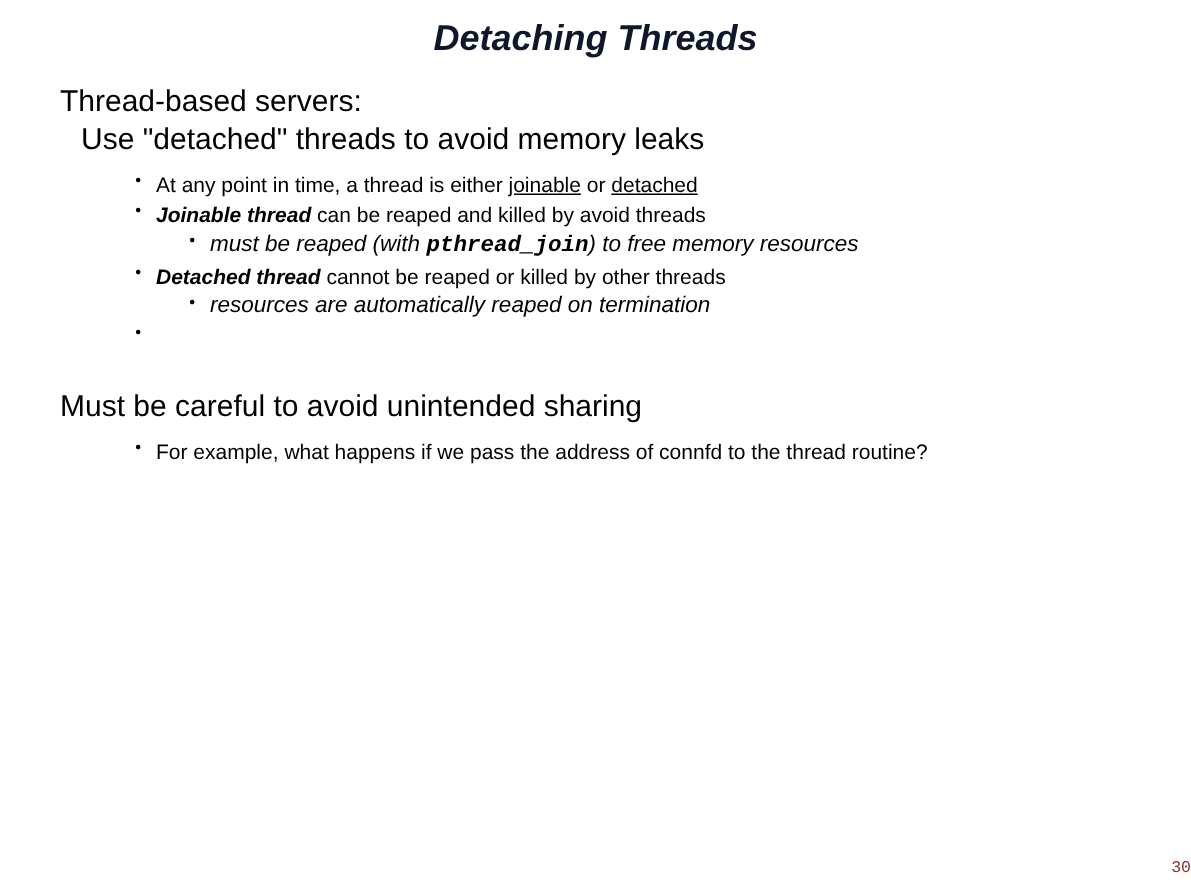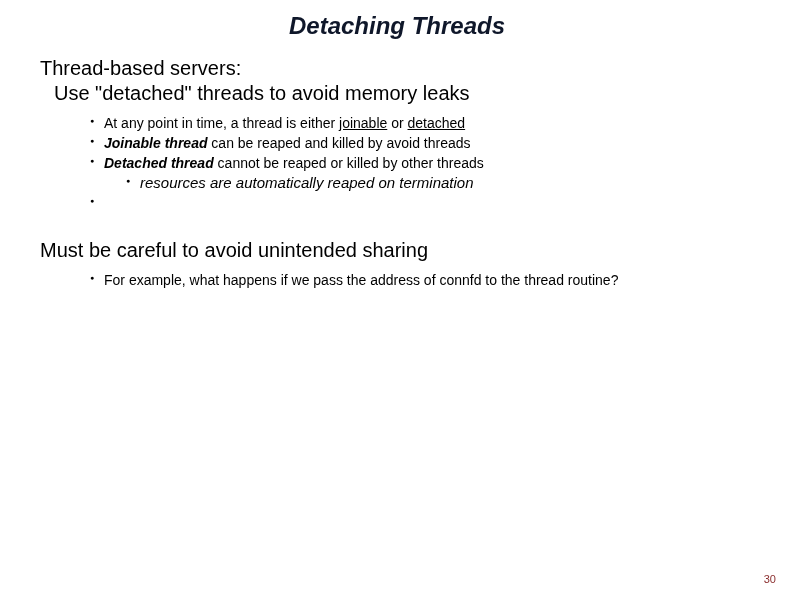--- a/index.html
+++ b/index.html
@@ -79,42 +79,48 @@
   .sub2code {
     font-family: "Courier New", Courier, monospace;
     font-weight: bold;
     font-style: normal;
     font-size: 15px;
   }
   .gap { height: 44px; }
   .pagenum {
     position: absolute;
     bottom: 10px;
-    right: 18px;
+    right: 0;
     font-size: 11px;
     color: #8B2E2E;
+    font-family: Liberation Mono, monospace;
   }
   .section2-list { margin-top: 6px; }
 </style>
 </head>
 <body>
 
 <div class="title">Detaching Threads</div>
 
 <div class="section">
   <div>Thread-based servers:</div>
   <div class="line2">Use "detached" threads to avoid memory leaks</div>
 </div>
 
 <ul class="lvl1">
   <li>
     <span>At any point in time, a thread is either </span><span class="u">joinable</span><span> or </span><span class="u">detached</span>
   </li>
   <li>
     <span class="b">Joinable thread</span><span> can be reaped and killed by avoid threads</span>
+    <ul class="lvl2">
+      <li>
+        <span>must be reaped (with </span><span class="codeit">pthread_join</span><span>) to free memory resources</span>
+      </li>
+    </ul>
   </li>
   <li>
     <span class="b">Detached thread</span><span> cannot be reaped or killed by other threads</span>
     <ul class="lvl2">
       <li>resources are automatically reaped on termination</li>
     </ul>
   </li>
   <li>
   </li>
 </ul>

